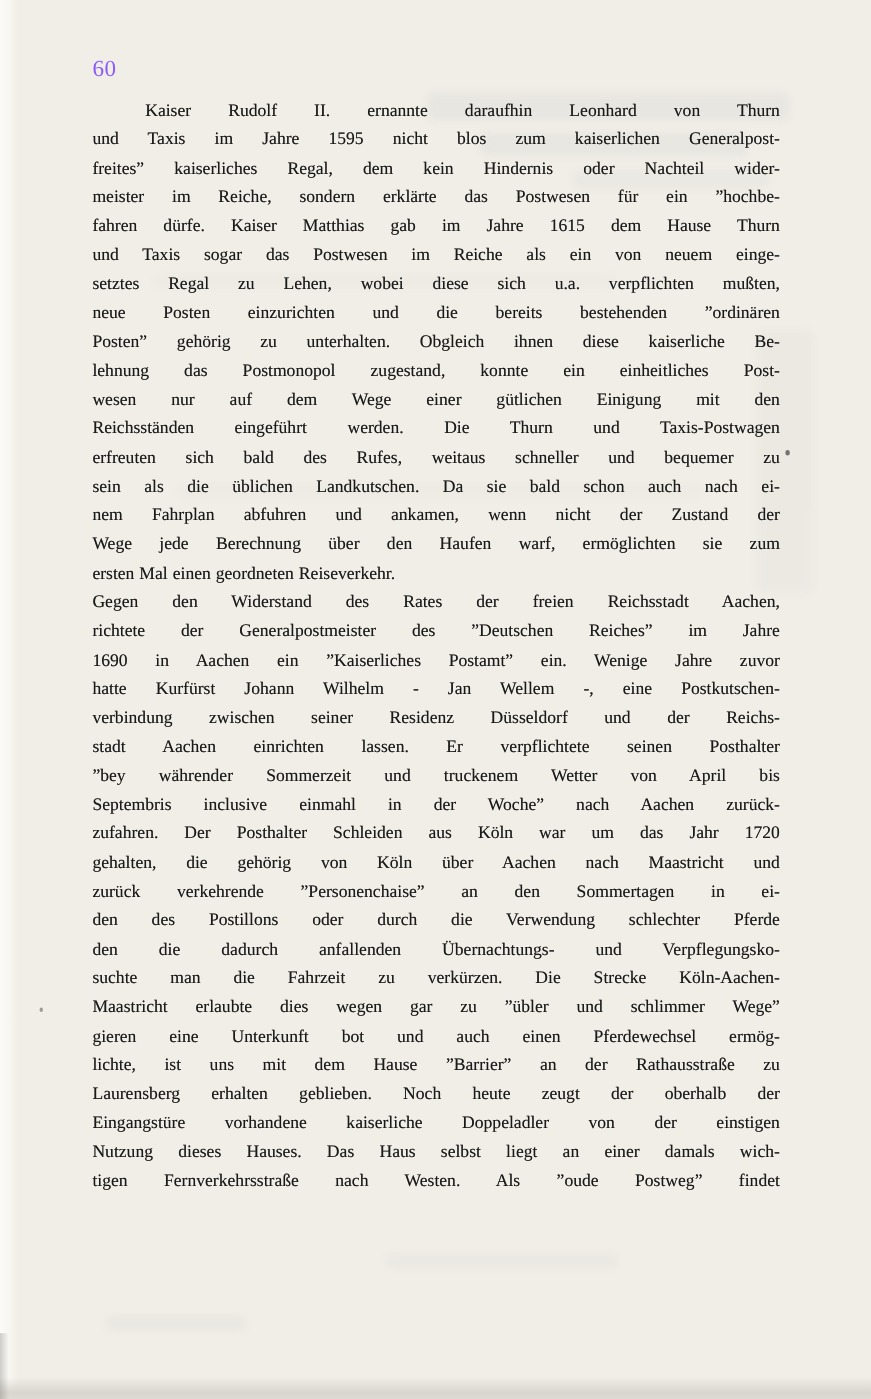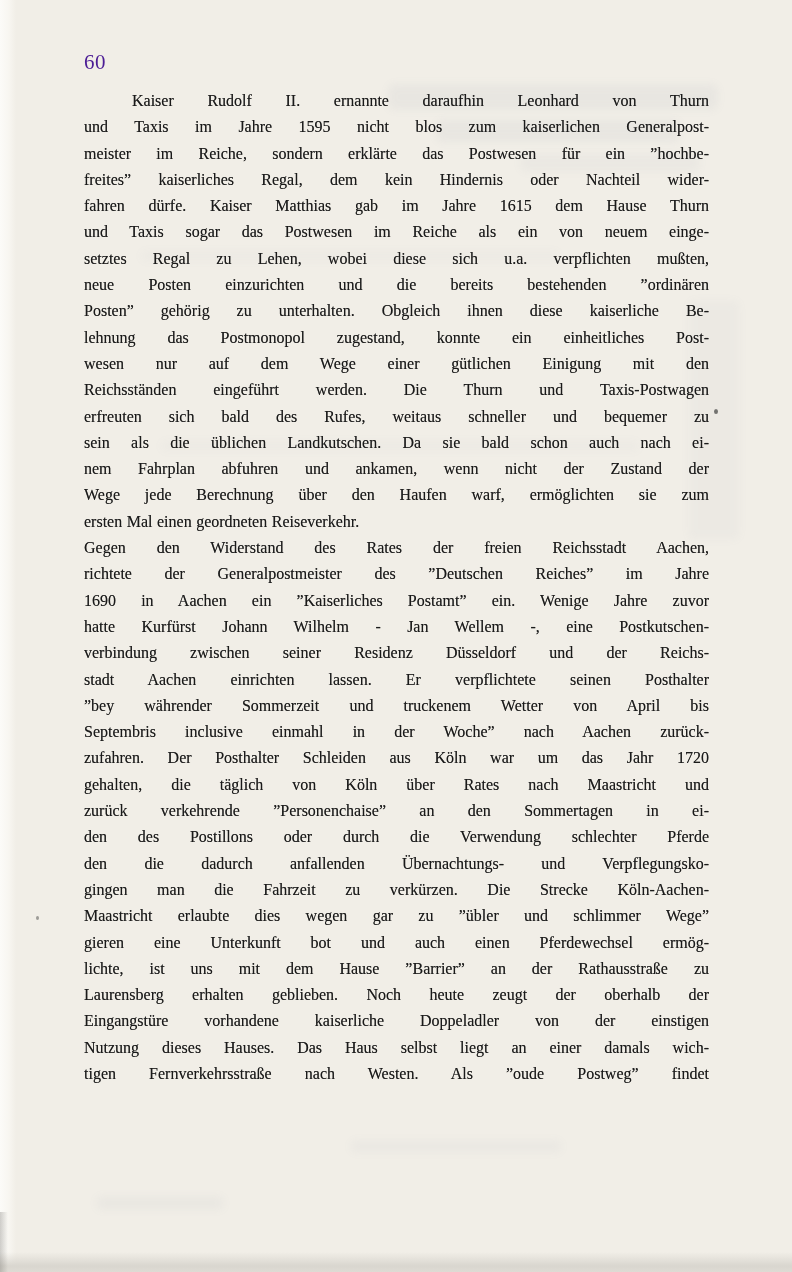--- a/index.html
+++ b/index.html
@@ -57,21 +57,21 @@
   .b6 { left: 350px; top: 1140px; width: 212px; height: 13px; opacity: 0.05; }
   .b7 { left: 140px; top: 250px; width: 420px; height: 12px; opacity: 0.03; }
   .b8 { left: 160px; top: 440px; width: 480px; height: 12px; opacity: 0.03; }
 
   .page-number {
     position: absolute;
     left: 84px;
     top: 50px;
     font-size: 21px;
     letter-spacing: 0.5px;
-    color: #4c1d95;
+    color: #8b5cf6;
   }
   .body-text {
     position: absolute;
     left: 84px;
     top: 88px;
     width: 625px;
   }
   .line {
     font-size: 16px;
     line-height: 26.3px;
@@ -106,22 +106,22 @@
   <div class="bleed b6"></div>
   <div class="bleed b7"></div>
   <div class="bleed b8"></div>
 
   <div class="page-number">60</div>
 
   <div class="body-text">
     <div>
       <div class="line indent">Kaiser Rudolf II. ernannte daraufhin Leonhard von Thurn</div>
       <div class="line">und Taxis im Jahre 1595 nicht blos zum kaiserlichen Generalpost-</div>
+      <div class="line">freites” kaiserliches Regal, dem kein Hindernis oder Nachteil wider-</div>
       <div class="line">meister im Reiche, sondern erklärte das Postwesen für ein ”hochbe-</div>
-      <div class="line">freites” kaiserliches Regal, dem kein Hindernis oder Nachteil wider-</div>
       <div class="line">fahren dürfe. Kaiser Matthias gab im Jahre 1615 dem Hause Thurn</div>
       <div class="line">und Taxis sogar das Postwesen im Reiche als ein von neuem einge-</div>
       <div class="line">setztes Regal zu Lehen, wobei diese sich u.a. verpflichten mußten,</div>
       <div class="line">neue Posten einzurichten und die bereits bestehenden ”ordinären</div>
       <div class="line">Posten” gehörig zu unterhalten. Obgleich ihnen diese kaiserliche Be-</div>
       <div class="line">lehnung das Postmonopol zugestand, konnte ein einheitliches Post-</div>
       <div class="line">wesen nur auf dem Wege einer gütlichen Einigung mit den</div>
       <div class="line">Reichsständen eingeführt werden. Die Thurn und Taxis-Postwagen</div>
       <div class="line">erfreuten sich bald des Rufes, weitaus schneller und bequemer zu</div>
       <div class="line">sein als die üblichen Landkutschen. Da sie bald schon auch nach ei-</div>
@@ -132,25 +132,25 @@
     <div>
       <div class="line">Gegen den Widerstand des Rates der freien Reichsstadt Aachen,</div>
       <div class="line">richtete der Generalpostmeister des ”Deutschen Reiches” im Jahre</div>
       <div class="line">1690 in Aachen ein ”Kaiserliches Postamt” ein. Wenige Jahre zuvor</div>
       <div class="line">hatte Kurfürst Johann Wilhelm - Jan Wellem -, eine Postkutschen-</div>
       <div class="line">verbindung zwischen seiner Residenz Düsseldorf und der Reichs-</div>
       <div class="line">stadt Aachen einrichten lassen. Er verpflichtete seinen Posthalter</div>
       <div class="line">”bey währender Sommerzeit und truckenem Wetter von April bis</div>
       <div class="line">Septembris inclusive einmahl in der Woche” nach Aachen zurück-</div>
       <div class="line">zufahren. Der Posthalter Schleiden aus Köln war um das Jahr 1720</div>
-      <div class="line">gehalten, die täglich von Köln über Rates nach Maastricht und</div>
+      <div class="line">gehalten, die gehörig von Köln über Aachen nach Maastricht und</div>
       <div class="line">zurück verkehrende ”Personenchaise” an den Sommertagen in ei-</div>
       <div class="line">den des Postillons oder durch die Verwendung schlechter Pferde</div>
       <div class="line">den die dadurch anfallenden Übernachtungs- und Verpflegungsko-</div>
-      <div class="line">gingen man die Fahrzeit zu verkürzen. Die Strecke Köln-Aachen-</div>
+      <div class="line">suchte man die Fahrzeit zu verkürzen. Die Strecke Köln-Aachen-</div>
       <div class="line">Maastricht erlaubte dies wegen gar zu ”übler und schlimmer Wege”</div>
       <div class="line">gieren eine Unterkunft bot und auch einen Pferdewechsel ermög-</div>
       <div class="line">lichte, ist uns mit dem Hause ”Barrier” an der Rathausstraße zu</div>
       <div class="line">Laurensberg erhalten geblieben. Noch heute zeugt der oberhalb der</div>
       <div class="line">Eingangstüre vorhandene kaiserliche Doppeladler von der einstigen</div>
       <div class="line">Nutzung dieses Hauses. Das Haus selbst liegt an einer damals wich-</div>
       <div class="line">tigen Fernverkehrsstraße nach Westen. Als ”oude Postweg” findet</div>
     </div>
   </div>
 

